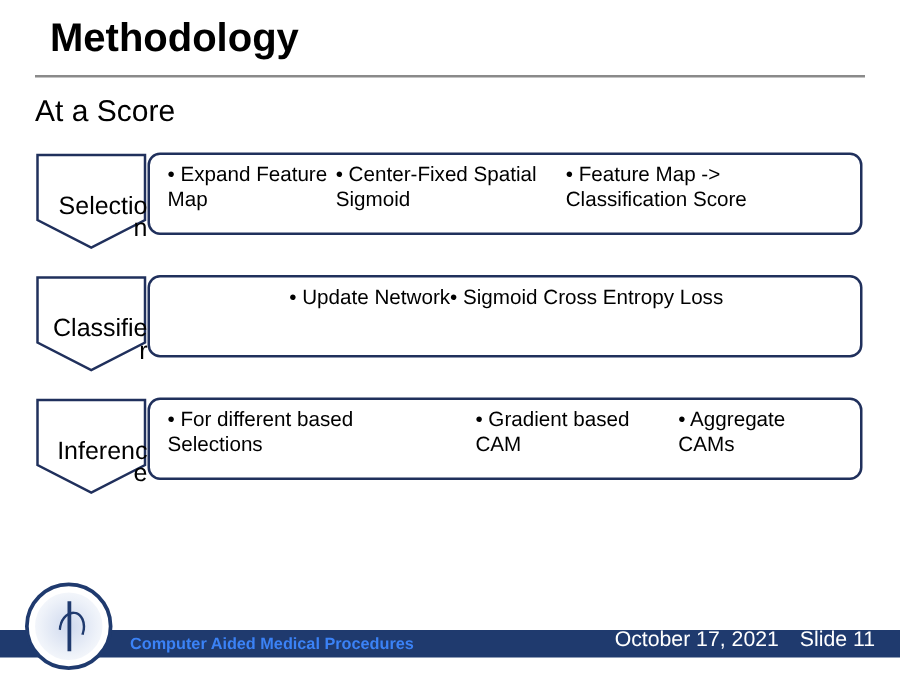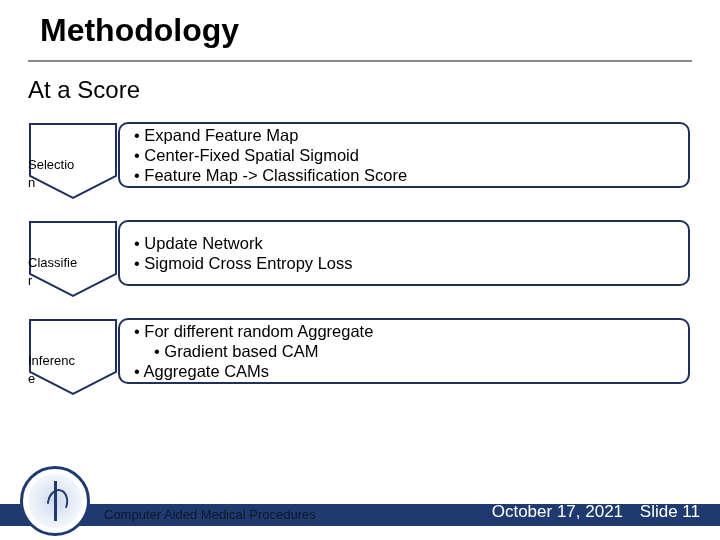--- a/index.html
+++ b/index.html
@@ -13,41 +13,41 @@
   .r1 { top: 122px; }
   .r2 { top: 220px; }
   .r3 { top: 318px; }
 
   .chev {
     position: absolute; left: 0; top: 0; width: 90px; height: 78px;
   }
   .chev svg { width: 90px; height: 78px; display: block; }
   .chev-label {
     position: absolute; left: 0; width: 90px; top: 34px;
-    text-align: left; font-size: 13px; color: #000; line-height: 18px;
+    text-align: right; font-size: 20px; color: #000; line-height: 18px;
   }
 
   .card {
     position: absolute; left: 90px; top: 0; width: 572px; height: 66px;
     border: 2px solid #20305c; border-radius: 10px; background: #fff;
     padding: 6px 12px 6px 14px;
-    display: flex; flex-direction: column; justify-content: center;
+    display: flex; justify-content: center;
   }
   .bul { font-size: 16.5px; line-height: 20px; }
   .bul.indent { padding-left: 20px; }
 
   .footer {
     position: absolute; left: 0; bottom: 0; width: 720px; height: 54px;
   }
   .footbar {
     position: absolute; left: 0; bottom: 14px; width: 720px; height: 22px;
     background: #1f3a6e;
   }
   .foot-left {
-    position: absolute; left: 104px; bottom: 18px; color: #0f172a; font-size: 13px;
+    position: absolute; left: 104px; bottom: 18px; color: #3b82f6; font-size: 13px; font-weight: bold;
   }
   .foot-right {
     position: absolute; right: 20px; bottom: 18px; color: #fff; font-size: 17px;
   }
   .slnum { margin-left: 12px; }
 
   .logo {
     position: absolute; left: 20px; bottom: 4px; width: 70px; height: 70px;
     border-radius: 50%;
     border: 3px solid #1f3a6e;
@@ -109,21 +109,21 @@
 
   <div class="row r3">
     <div class="chev">
       <svg viewBox="0 0 90 78">
         <polygon points="2,2 88,2 88,54 45,76 2,54" fill="#ffffff" stroke="#20305c" stroke-width="2"></polygon>
       </svg>
       <div class="chev-label" style="white-space:pre-line">Inferenc
 e</div>
     </div>
     <div class="card">
-      <div class="bul">• For different random Aggregate</div>
+      <div class="bul">• For different based Selections</div>
       <div class="bul indent">• Gradient based CAM</div>
       <div class="bul">• Aggregate CAMs</div>
     </div>
   </div>
 
   <div class="footer">
     <div class="footbar"></div>
     <div class="foot-left">Computer Aided Medical Procedures</div>
     <div class="foot-right">
       <span>October 17, 2021</span>

